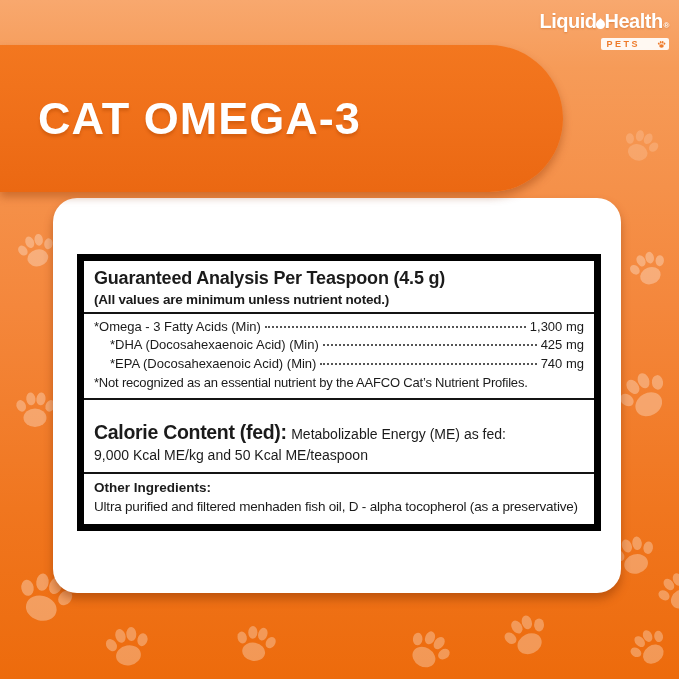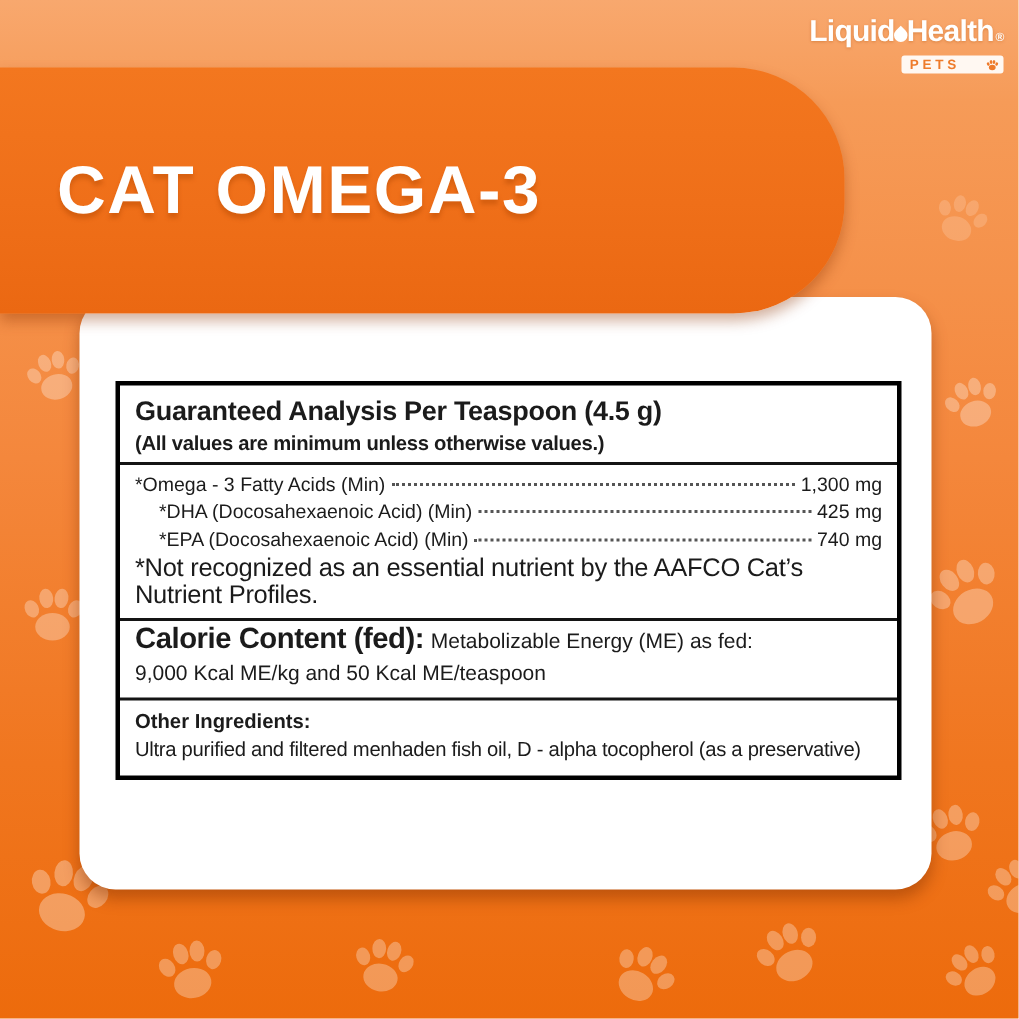--- a/index.html
+++ b/index.html
@@ -18,51 +18,51 @@
     text-shadow:0 1px 2px rgba(170,75,0,.35);}
   .drop{display:inline-block;width:9px;height:9px;background:#FFFFFF;
     border-radius:0 50% 50% 50%;transform:rotate(45deg);margin:0 -1px 0 0;
     position:relative;top:1px;}
   .reg{font-size:8px;vertical-align:super;font-weight:bold;margin-left:1px;}
   .pets-badge{display:inline-flex;align-items:center;gap:17px;margin-top:2px;
     background:rgba(255,255,255,0.92);border-radius:2px;padding:1px 3px 1px 5px;}
   .pets-text{color:#EE7B2B;font-weight:bold;font-size:9px;letter-spacing:2.5px;}
   .pets-paw{display:inline-block;}
   
-  .banner{position:absolute;left:0;top:45px;width:563px;height:164px;z-index:3;
+  .banner{position:absolute;left:0;top:45px;width:563px;height:147px;z-index:3;
     background:linear-gradient(180deg,#F3771F 0%,#EF6F19 55%,#EB6812 100%);
     border-radius:0 74px 74px 0;
     box-shadow:0 5px 9px rgba(140,50,0,.38);
     display:flex;flex-direction:column;justify-content:center;
     padding-left:38px;box-sizing:border-box;}
   .banner-title{color:#FFFFFF;font-weight:bold;font-size:45px;letter-spacing:1px;
     line-height:1.05;text-shadow:0 3px 3px rgba(175,70,0,.40);}
   .banner-subtitle{color:#FFFFFF;font-weight:bold;font-size:30px;letter-spacing:1px;
     margin-top:7px;text-shadow:0 3px 3px rgba(175,70,0,.40);}
   
   .card{position:absolute;left:53px;top:198px;width:568px;height:395px;z-index:2;
     background:#FFFFFF;border-radius:24px;
     box-shadow:0 6px 10px rgba(125,45,0,.42);}
   
   .gtable{position:absolute;left:77px;top:254px;width:524px;z-index:3;
-    background:#FFFFFF;border:3px solid #000000;box-sizing:border-box;
+    background:#FFFFFF;border:7px solid #000000;box-sizing:border-box;
     color:#1B1B1B;}
   .t-head{padding:7px 10px 5px 10px;}
   .t-title{font-weight:bold;font-size:18px;letter-spacing:-0.2px;line-height:1.2;}
   .t-sub{font-weight:bold;font-size:13.5px;letter-spacing:-0.2px;margin-top:2px;}
   .sep{border-top:2px solid #141414;margin:0;}
   .rows{padding:4px 10px 0 10px;}
   .g-row{display:flex;align-items:baseline;font-size:13px;line-height:18.6px;}
   .g-row.indent{padding-left:16px;}
   .g-lbl{white-space:nowrap;}
   .g-leader{flex:1;border-bottom:2px dotted #555;margin:0 4px;
     position:relative;top:-3px;min-width:20px;}
   .g-val{white-space:nowrap;}
-  .footnote{font-size:17px;line-height:18px;padding:1px 12px 6px 10px;letter-spacing:-0.2px;}
-  .calorie{padding:1px 10px 7px 10px;}
+  .footnote{font-size:13px;line-height:18px;padding:1px 12px 6px 10px;letter-spacing:-0.2px;}
+  .calorie{padding:21px 10px 7px 10px;}
   .cal-line1{line-height:23px;}
   .cal-h{font-weight:bold;font-size:19.5px;letter-spacing:-0.3px;}
   .cal-t{font-size:14px;}
   .cal-line2{font-size:14px;line-height:19px;}
   .other{padding:5px 11px 8px 10px;}
   .o-h{font-weight:bold;font-size:13.5px;line-height:18px;}
   .o-t{font-size:13.5px;line-height:19px;letter-spacing:-0.2px;}
 </style>
 </head>
 <body>
@@ -138,21 +138,21 @@
 
 <div class="banner">
   <div class="banner-title">CAT OMEGA-3</div>
 </div>
 
 <div class="card"></div>
 
 <div class="gtable">
   <div class="t-head">
     <div class="t-title">Guaranteed Analysis Per Teaspoon (4.5 g)</div>
-    <div class="t-sub">(All values are minimum unless otherwise values.)</div>
+    <div class="t-sub">(All values are minimum unless nutrient noted.)</div>
   </div>
   <div class="sep"></div>
   <div class="rows">
     <div class="g-row">
       <span class="g-lbl">*Omega - 3 Fatty Acids (Min)</span>
       <span class="g-leader"></span>
       <span class="g-val">1,300 mg</span>
     </div>
     <div class="g-row indent">
       <span class="g-lbl">*DHA (Docosahexaenoic Acid) (Min)</span>

